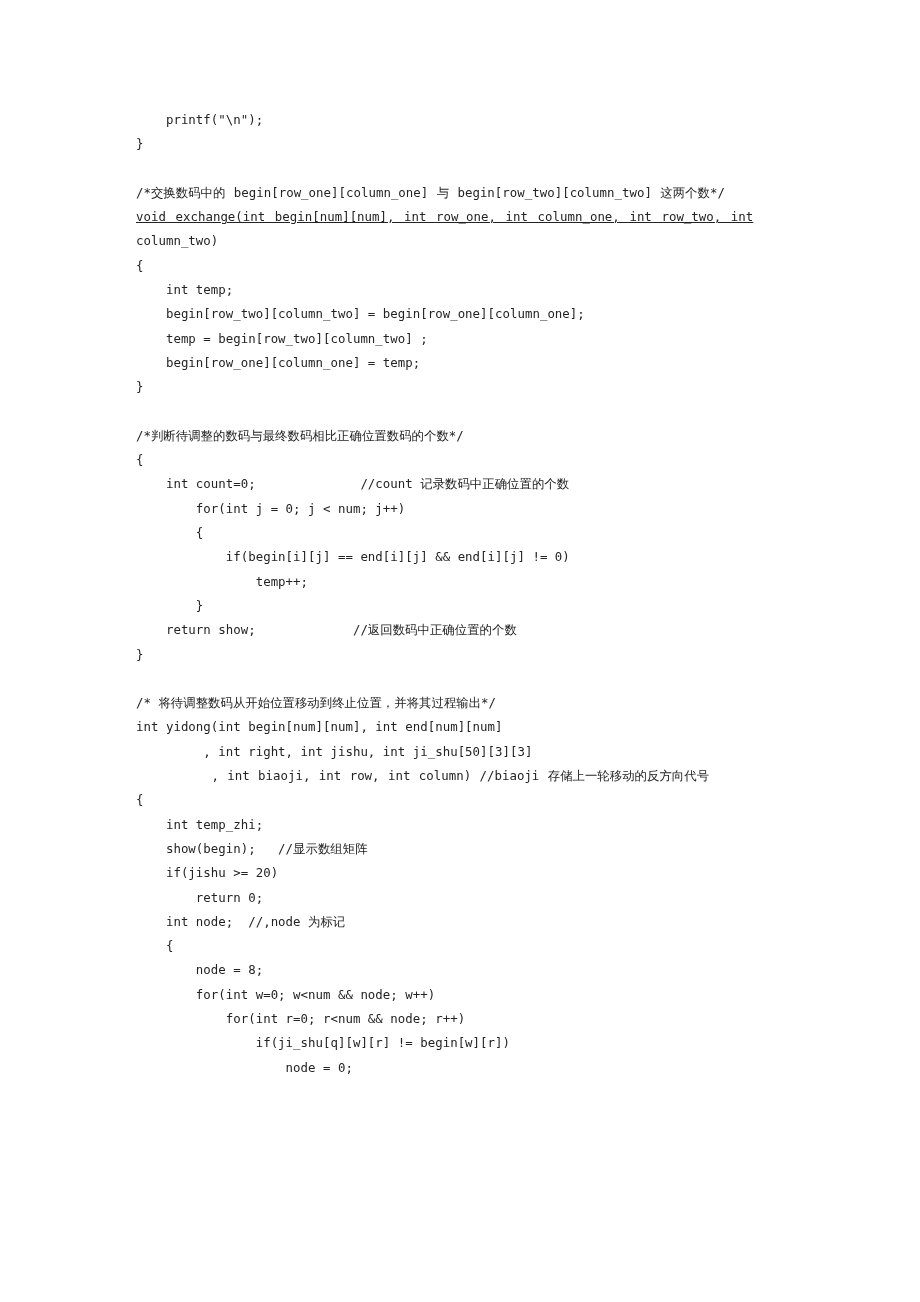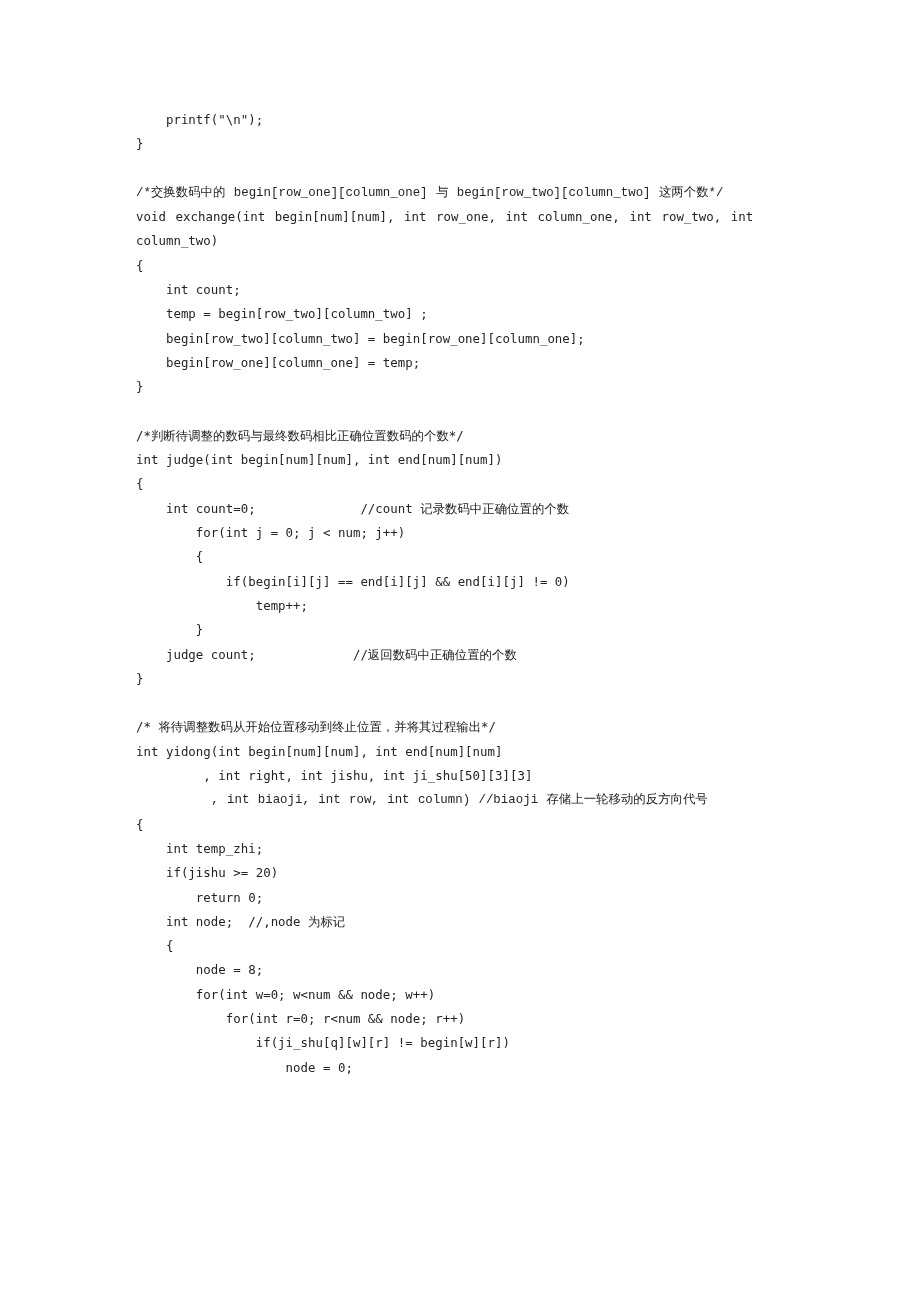--- a/index.html
+++ b/index.html
@@ -37,62 +37,62 @@
     color: #232323;
     letter-spacing: 0.02px;
     -webkit-font-smoothing: antialiased;
   }
   .code-line.blank {
     white-space: pre;
   }
   
   .code-line.justified {
     word-spacing: 2.1px;
+    text-decoration: underline;
   }
   .code-line.justified-lite {
     word-spacing: 0.9px;
-    font-family: Liberation Mono, monospace;
   }
 </style>
 </head>
 <body>
 
 <div class="page">
   <div class="code-body">
       <div class="code-line">    printf("\n");</div>
       <div class="code-line">}</div>
       <div class="code-line blank">&nbsp;</div>
       <div class="code-line justified-lite">/*交换数码中的 begin[row_one][column_one] 与 begin[row_two][column_two] 这两个数*/</div>
       <div class="code-line justified">void exchange(int begin[num][num], int row_one, int column_one, int row_two, int</div>
       <div class="code-line">column_two)</div>
       <div class="code-line">{</div>
-      <div class="code-line">    int count;</div>
+      <div class="code-line">    int temp;</div>
+      <div class="code-line">    begin[row_two][column_two] = begin[row_one][column_one];</div>
       <div class="code-line">    temp = begin[row_two][column_two] ;</div>
-      <div class="code-line">    begin[row_two][column_two] = begin[row_one][column_one];</div>
       <div class="code-line">    begin[row_one][column_one] = temp;</div>
       <div class="code-line">}</div>
       <div class="code-line blank">&nbsp;</div>
       <div class="code-line">/*判断待调整的数码与最终数码相比正确位置数码的个数*/</div>
-      <div class="code-line">int judge(int begin[num][num], int end[num][num])</div>
       <div class="code-line">{</div>
       <div class="code-line">    int count=0;              //count 记录数码中正确位置的个数</div>
       <div class="code-line">        for(int j = 0; j &lt; num; j++)</div>
       <div class="code-line">        {</div>
       <div class="code-line">            if(begin[i][j] == end[i][j] &amp;&amp; end[i][j] != 0)</div>
       <div class="code-line">                temp++;</div>
       <div class="code-line">        }</div>
-      <div class="code-line">    judge count;             //返回数码中正确位置的个数</div>
+      <div class="code-line">    return show;             //返回数码中正确位置的个数</div>
       <div class="code-line">}</div>
       <div class="code-line blank">&nbsp;</div>
       <div class="code-line">/* 将待调整数码从开始位置移动到终止位置，并将其过程输出*/</div>
       <div class="code-line">int yidong(int begin[num][num], int end[num][num]</div>
       <div class="code-line">         , int right, int jishu, int ji_shu[50][3][3]</div>
       <div class="code-line justified-lite">         , int biaoji, int row, int column) //biaoji 存储上一轮移动的反方向代号</div>
       <div class="code-line">{</div>
       <div class="code-line">    int temp_zhi;</div>
+      <div class="code-line">    show(begin);   //显示数组矩阵</div>
       <div class="code-line">    if(jishu &gt;= 20)</div>
       <div class="code-line">        return 0;</div>
       <div class="code-line">    int node;  //,node 为标记</div>
       <div class="code-line">    {</div>
       <div class="code-line">        node = 8;</div>
       <div class="code-line">        for(int w=0; w&lt;num &amp;&amp; node; w++)</div>
       <div class="code-line">            for(int r=0; r&lt;num &amp;&amp; node; r++)</div>
       <div class="code-line">                if(ji_shu[q][w][r] != begin[w][r])</div>
       <div class="code-line">                    node = 0;</div>
     </div>

